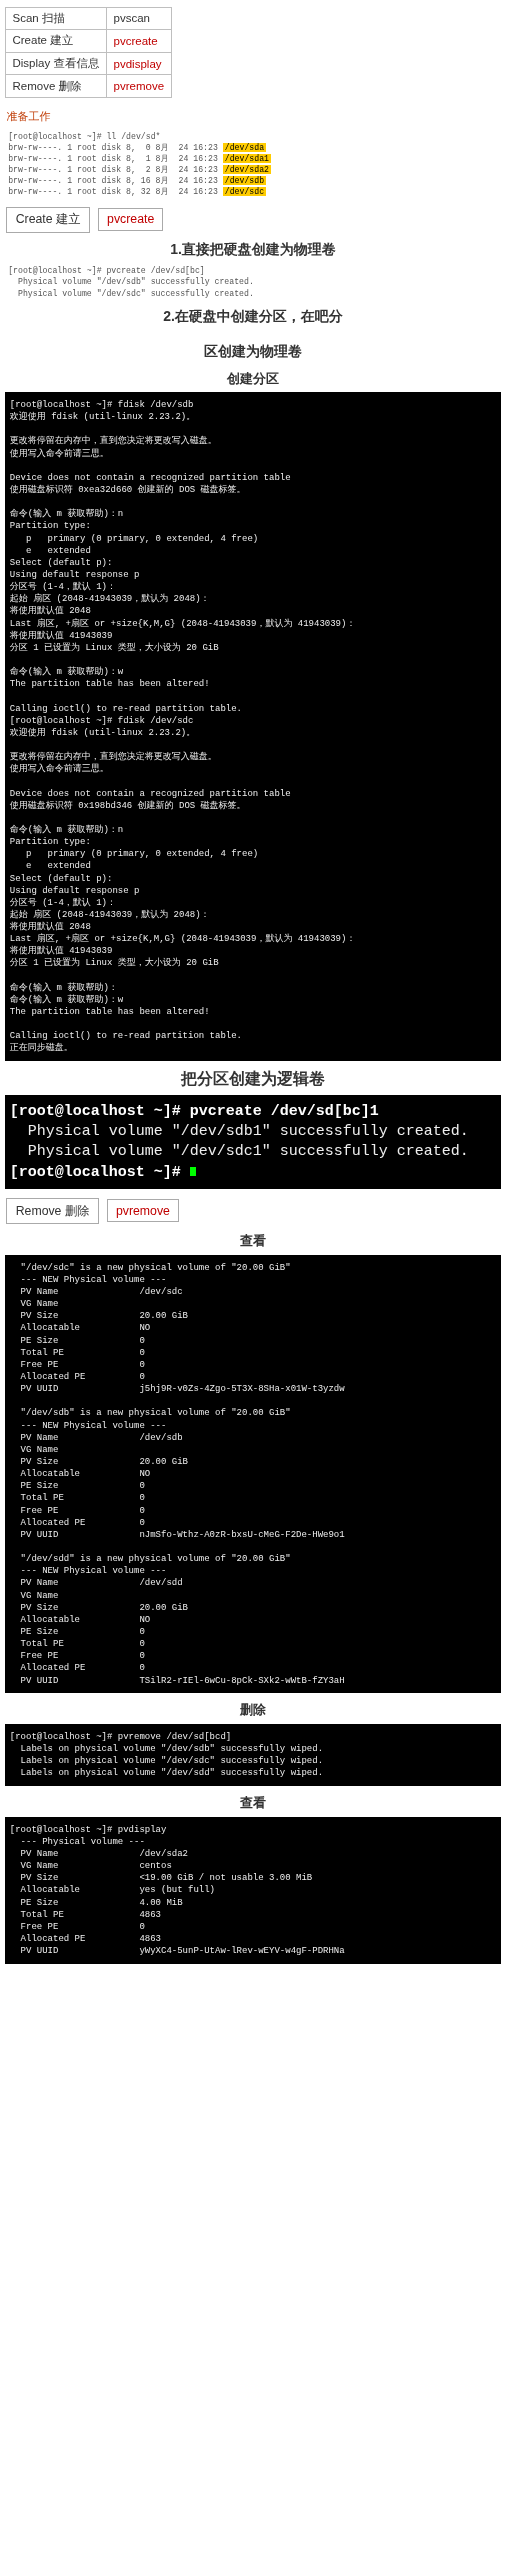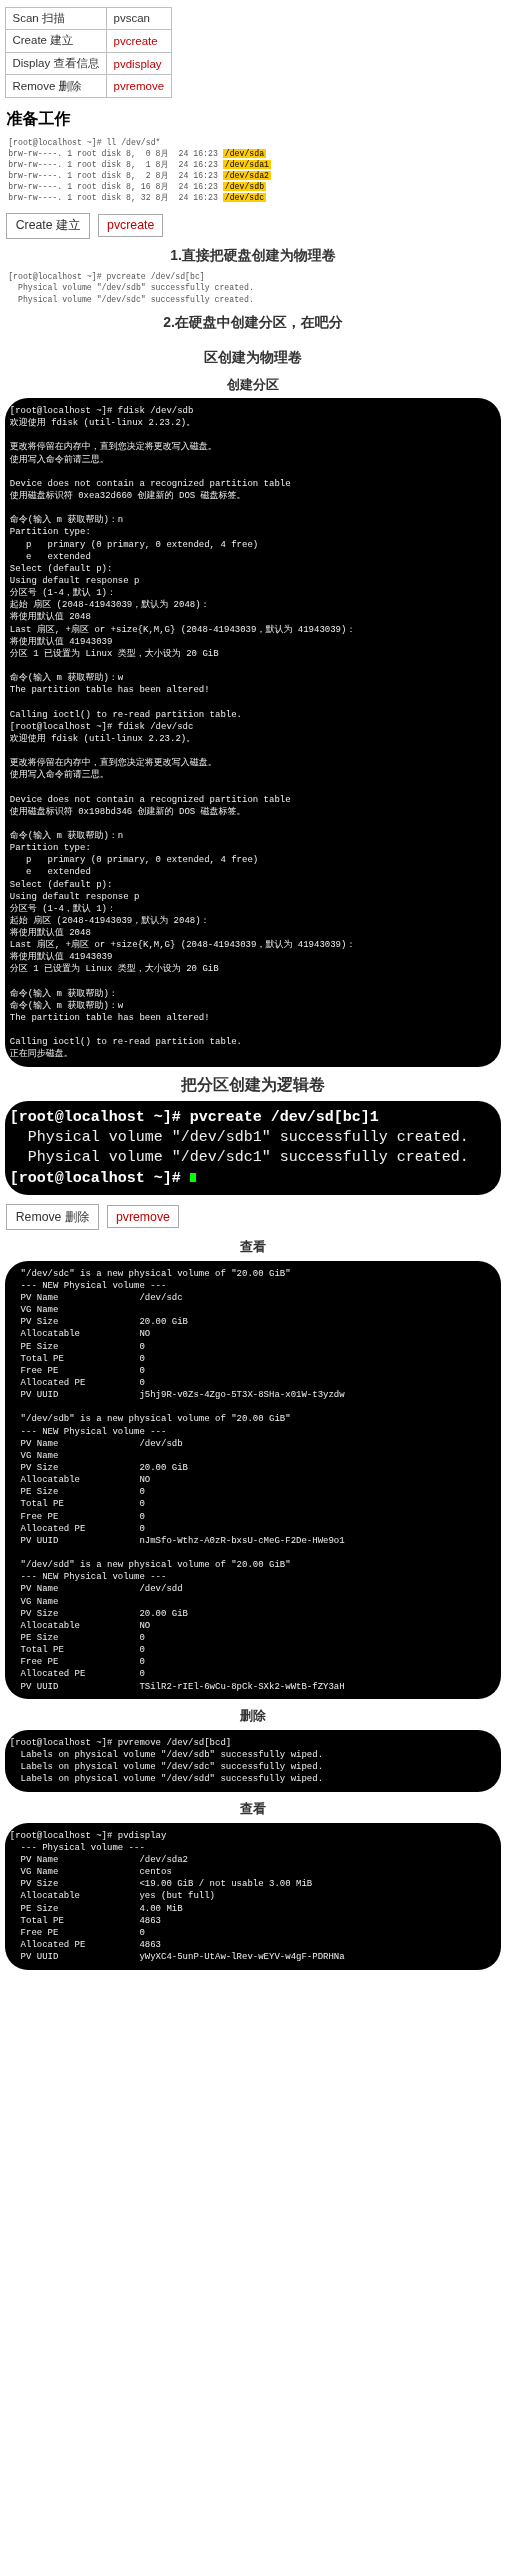--- a/index.html
+++ b/index.html
@@ -1,28 +1,28 @@
 <!DOCTYPE html>
 <html style="font-size:13px"><head>
 <meta charset="utf-8">
 <style>
   * { margin: 0; padding: 0; box-sizing: border-box; }
   body { background: #fff; font-family: "Microsoft YaHei", Arial, sans-serif; width: 506px; font-size: 11.5px; color: #333; }
   .page { padding: 3.3px 4.9px 33px 4.9px; }
   table.cmd-table { border-collapse: collapse; margin: 3.3px 0 8.2px 0; }
   table.cmd-table td { border: 0.8px solid #bfbfbf; padding: 3.3px 6.6px; font-size: 11.5px; }
   .red { color: #c00000; }
-  h2.sec { font-size: 16px; font-weight: 700; margin: 11.5px 1.6px 4.9px 1.6px; color: #000000; }
+  h2.sec { font-size: 11px; font-weight: 400; margin: 11.5px 1.6px 4.9px 1.6px; color: #c2410c; }
   .term-white { font-family: "Consolas","Courier New",monospace; font-size: 8.2px; line-height: 1.35; white-space: pre; color: #555; padding: 1.6px 3.3px; }
   .hl-y { background: #ffcc00; color: #000; padding: 0 2px; }
   .box-row { margin: 8.2px 1.6px 6.6px 1.6px; }
   .box { display: inline-block; border: 0.8px solid #aaa; padding: 3.3px 8.2px; font-size: 12.3px; background: #fff; }
   .box + .box { margin-left: 4.9px; }
   .subhead { font-size: 14px; font-weight: 700; margin: 8.2px 1.6px 4.9px 1.6px; color: #333; text-align: center; }
-  .term-dark { background: #000; color: #eee; font-family: "Consolas","Courier New",monospace; font-size: 9px; line-height: 1.35; white-space: pre; padding: 6.6px 4.9px; overflow: hidden; margin: 3.3px 0 8.2px 0; border-radius: 23px; }
+  .term-dark { background: #000; color: #eee; font-family: "Consolas","Courier New",monospace; font-size: 9px; line-height: 1.35; white-space: pre; padding: 6.6px 4.9px; overflow: hidden; margin: 3.3px 0 8.2px 0; }
   .term-dark .b { color: #fff; font-weight: 700; }
   .cursor { background: #0f0; display: inline-block; width: 5.7px; height: 9px; vertical-align: middle; }
 </style>
 </head>
 <body>
 <div class="page">
 
 <table class="cmd-table">
   <tbody id="cmd-tbody">
         <tr>

